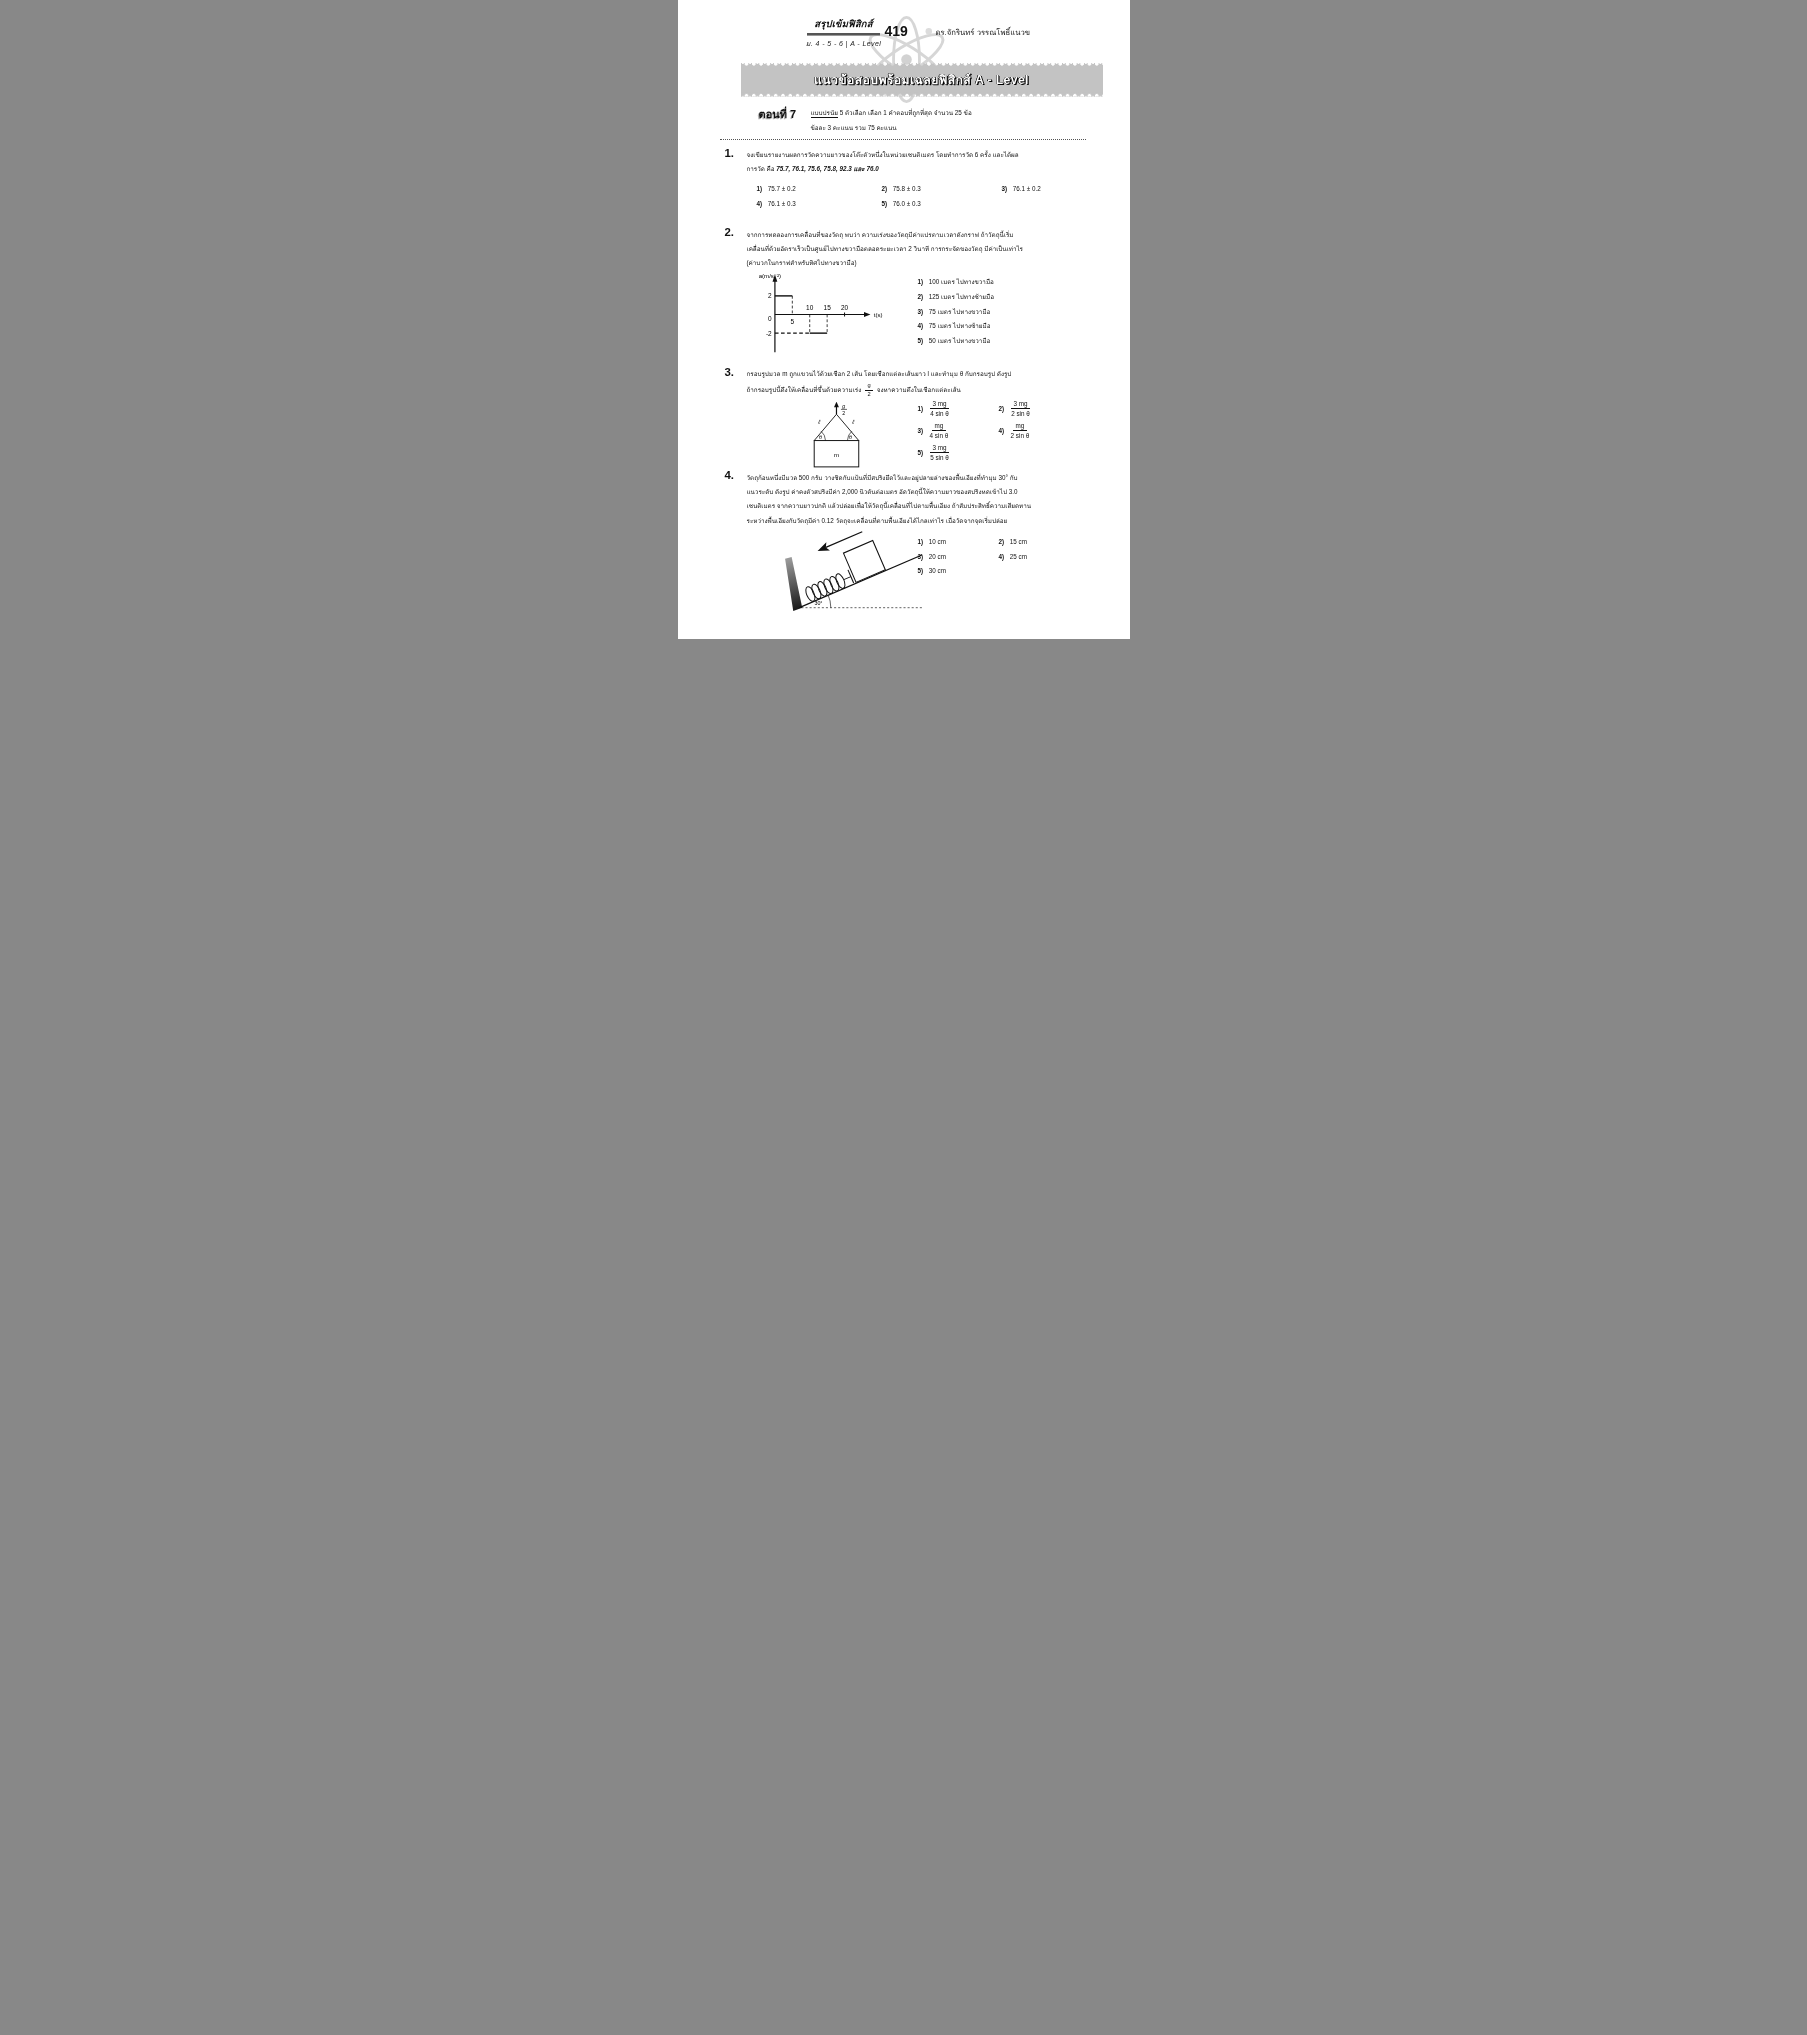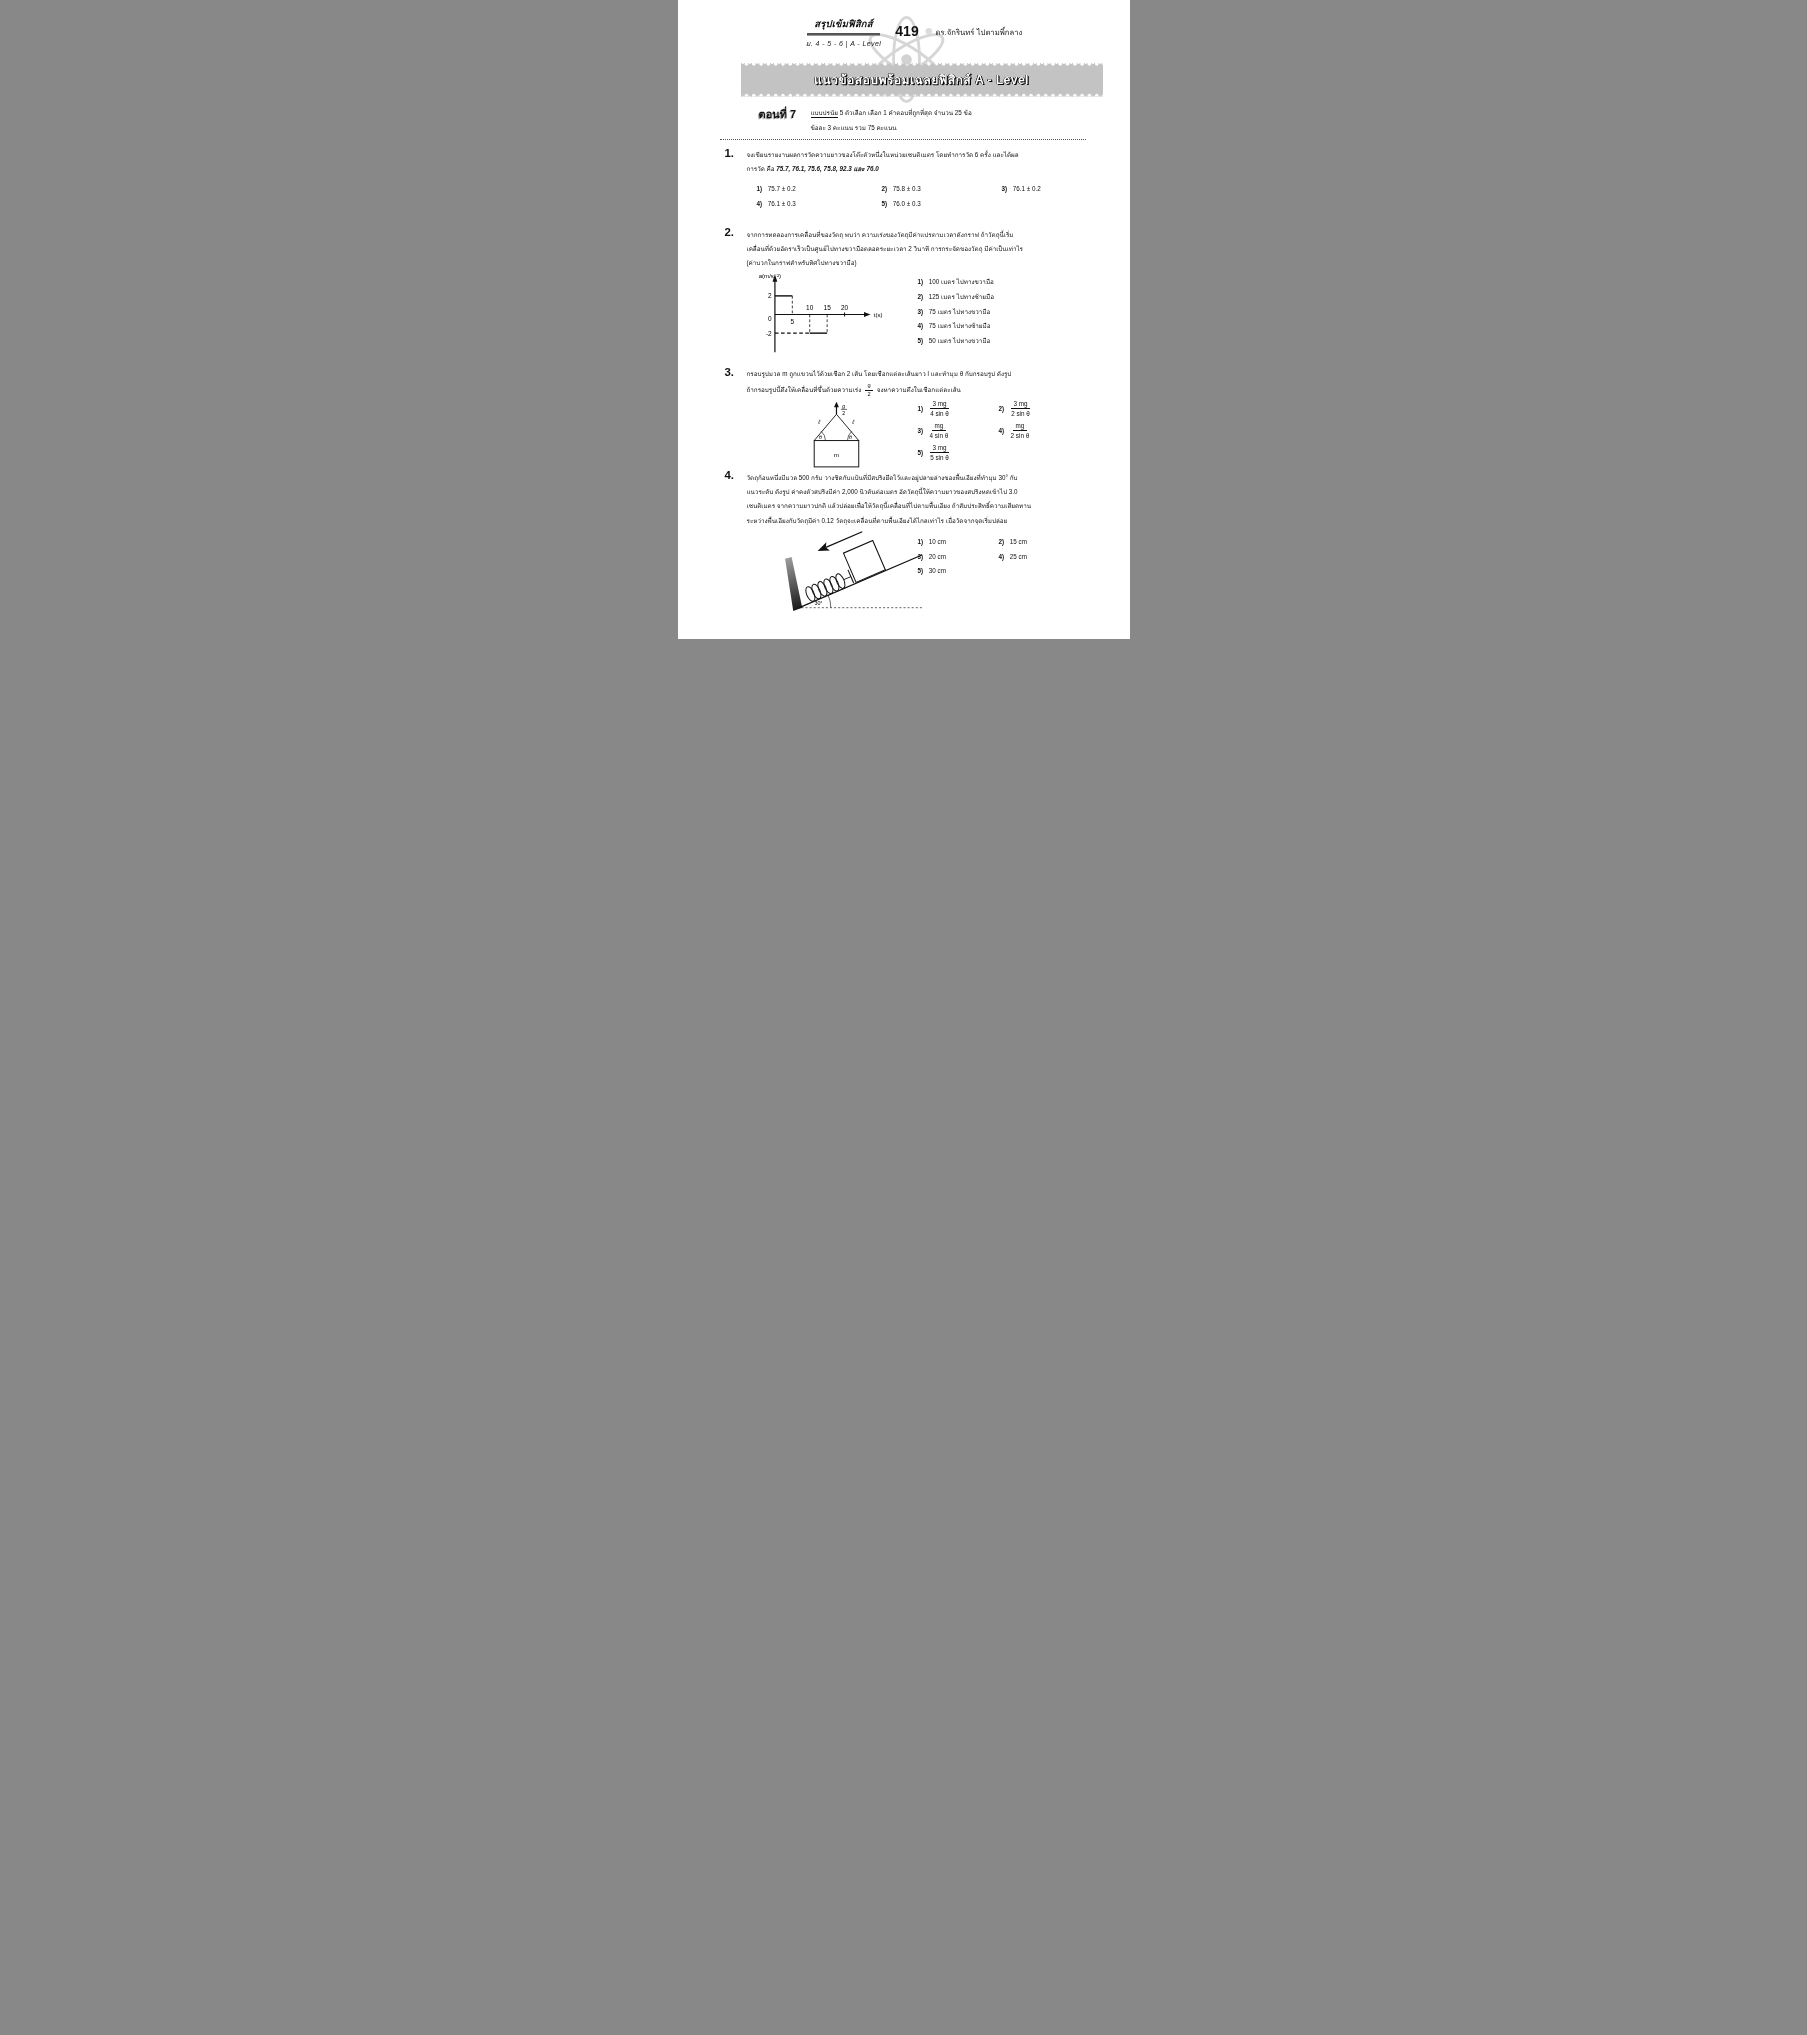--- a/index.html
+++ b/index.html
@@ -8,21 +8,21 @@
     font-family:"Liberation Sans","DejaVu Sans",sans-serif;color:#111;overflow:hidden;
   }
   
   .brand{position:absolute;left:111px;top:15.5px;width:110px;text-align:center;z-index:2;font-style:italic;}
   .brand-title{font-size:9.4px;font-weight:bold;letter-spacing:0.2px;}
   .brand-rule{width:73px;margin:2px auto 1.6px;}
   .brand-rule .r1{height:2px;background:#555;}
   .brand-rule .r2{height:0.8px;background:#999;margin-top:0.8px;}
   .brand-sub{font-size:7px;color:#222;letter-spacing:0.4px;}
   .atom-wrap{position:absolute;left:188px;top:4.1px;z-index:0;}
-  .page-num{position:absolute;left:207px;top:23px;width:45px;text-align:center;
+  .page-num{position:absolute;left:207px;top:23px;width:45px;
     font-size:14px;font-weight:bold;z-index:2;}
   .author{position:absolute;left:258px;top:26px;width:138px;font-size:7.7px;z-index:2;}
   
   .banner{position:absolute;left:63px;top:66px;width:362px;height:27px;z-index:1;}
   .banner .teeth{position:absolute;left:0;right:0;height:3.7px;
     background-image:
       linear-gradient(to top right,#c3c3c3 49%,rgba(255,255,255,0) 51%),
       linear-gradient(to top left,#c3c3c3 49%,rgba(255,255,255,0) 51%);
     background-size:7.3px 3.7px;background-repeat:repeat-x;background-position:0 0,3.7px 0;}
   .banner .teeth.top{top:-3.3px;}
@@ -78,21 +78,21 @@
 
   <div class="brand">
     <div class="brand-title">สรุปเข้มฟิสิกส์</div>
     <div class="brand-rule">
       <div class="r1"></div>
         <div class="r2"></div>
     </div>
     <div class="brand-sub">ม. 4 - 5 - 6 | A - Level</div>
   </div>
   <div class="page-num">419</div>
-  <div class="author">ดร.จักรินทร์ ไปตามพิ์กลาง</div>
+  <div class="author">ดร.จักรินทร์ วรรณโพธิ์แนวข</div>
 
   <div class="banner">
     <div class="teeth top"></div>
     <div class="body">
       <span>แนวข้อสอบพร้อมเฉลยฟิสิกส์ A - Level</span>
     </div>
     <div class="teeth bottom"></div>
   </div>
 
   <div class="section-label">ตอนที่ 7</div>

